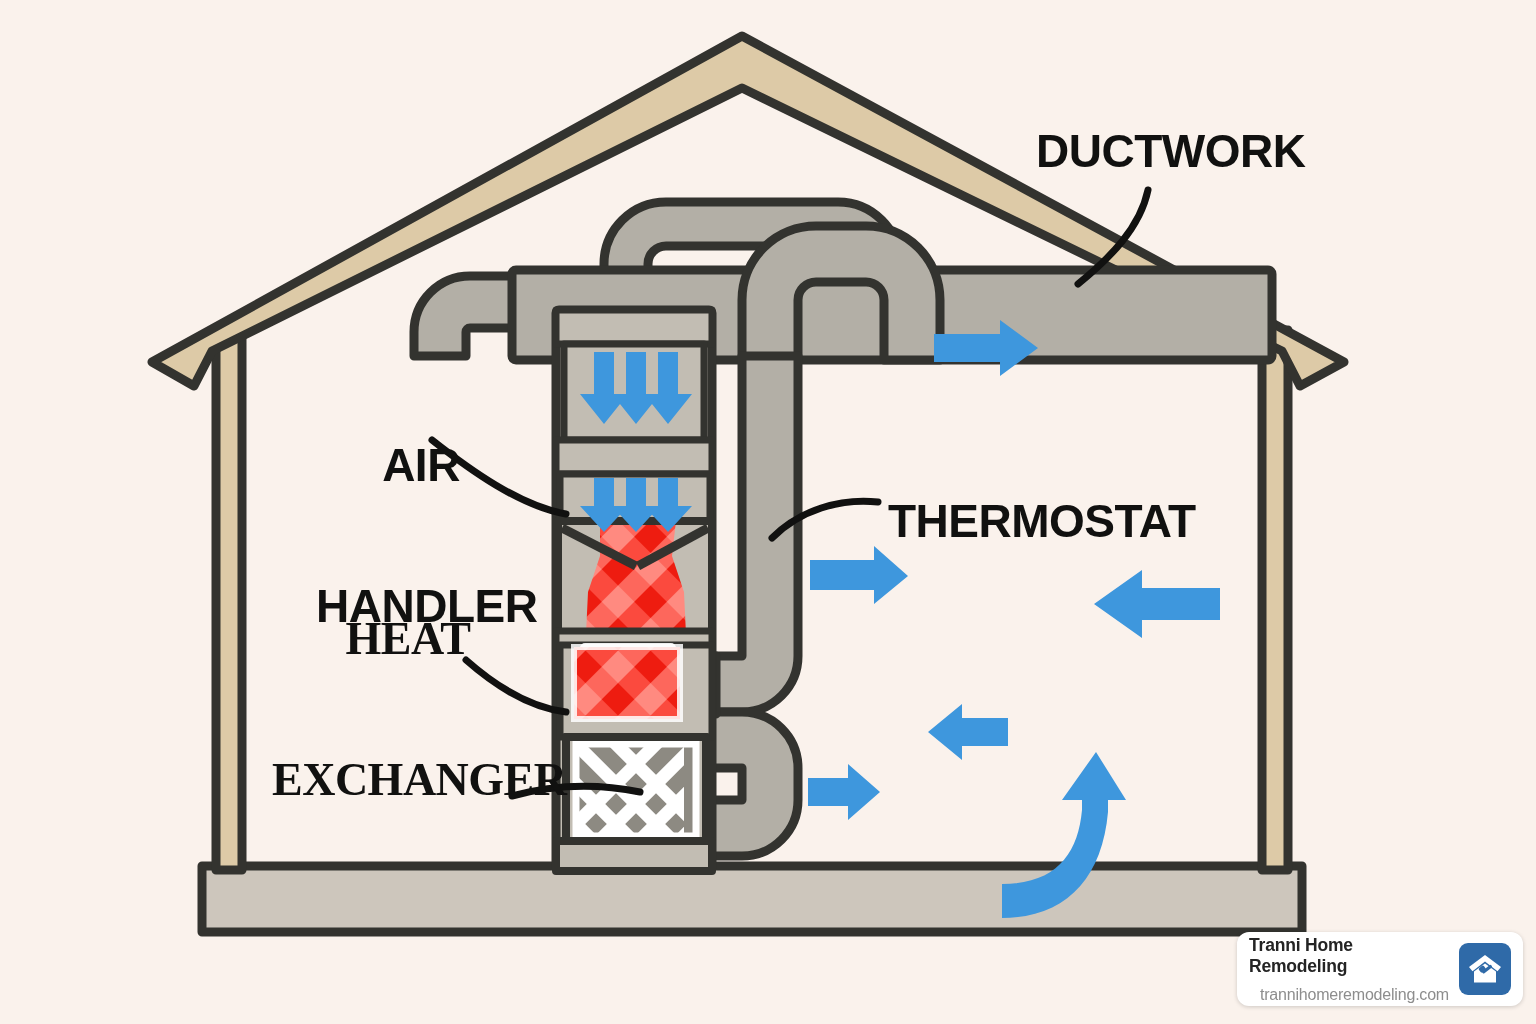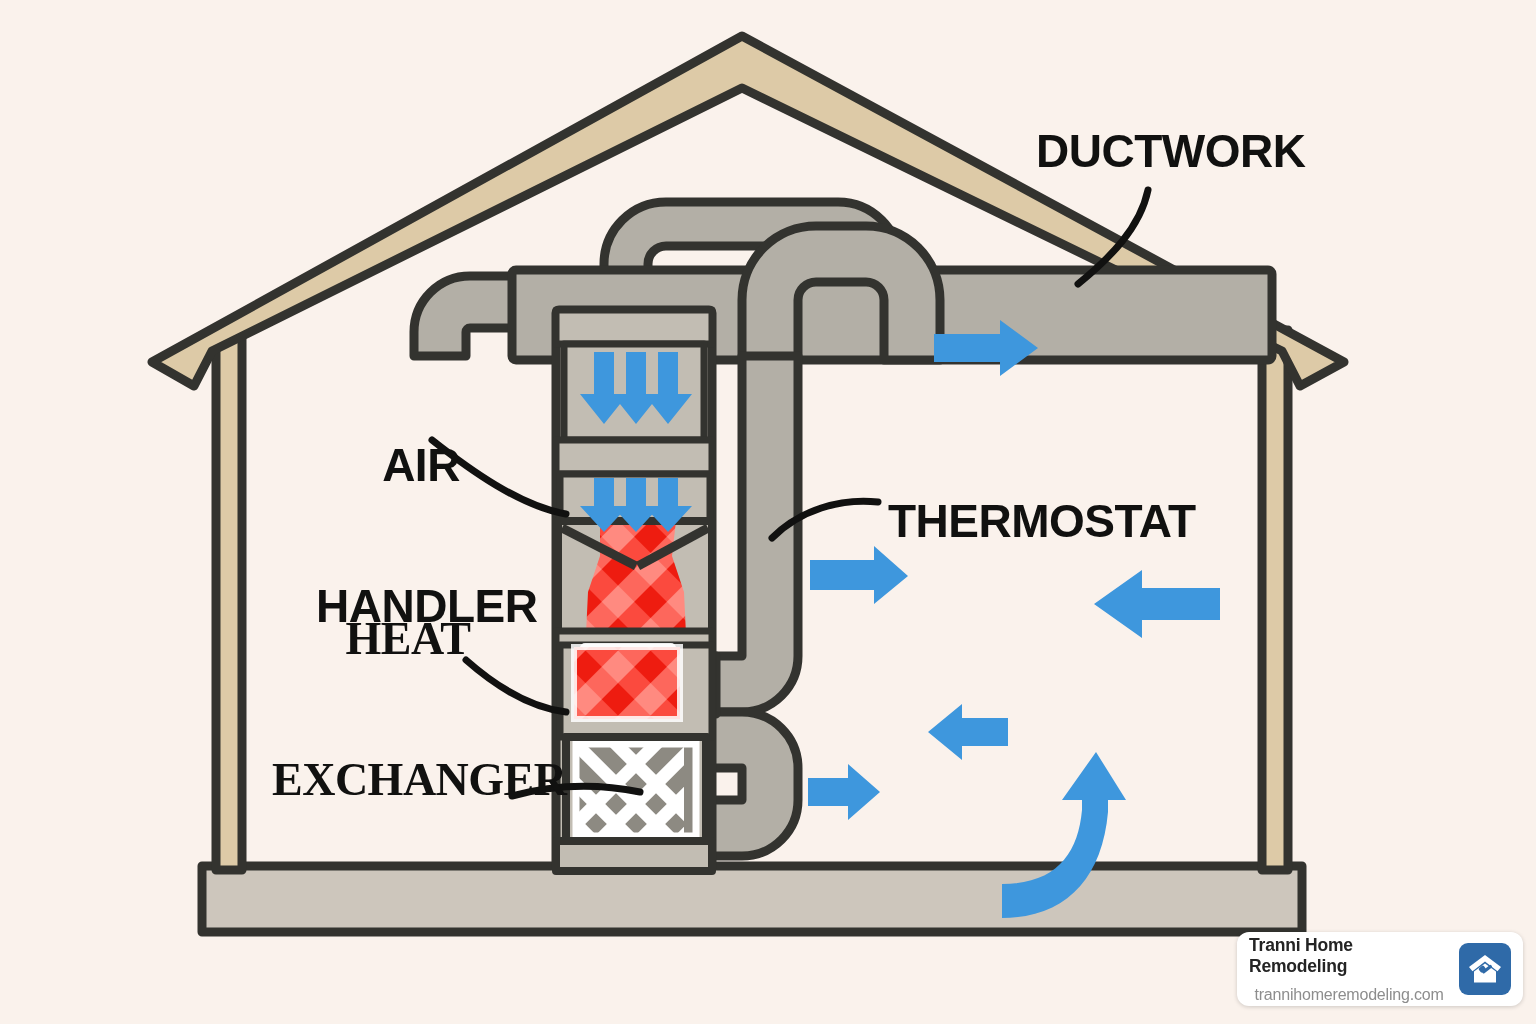--- a/index.html
+++ b/index.html
@@ -76,21 +76,21 @@
     display: flex;
     align-items: center;
     padding: 0 12px;
     box-sizing: border-box;
     gap: 10px;
   }
   #watermark-text {
     flex: 1;
     display: flex;
     flex-direction: column;
-    align-items: center;
+    align-items: flex-end;
     justify-content: center;
   }
   #watermark-title {
     font-size: 17.5px;
     font-weight: bold;
     color: #242424;
     letter-spacing: -0.2px;
   }
   #watermark-url {
     font-size: 16px;

